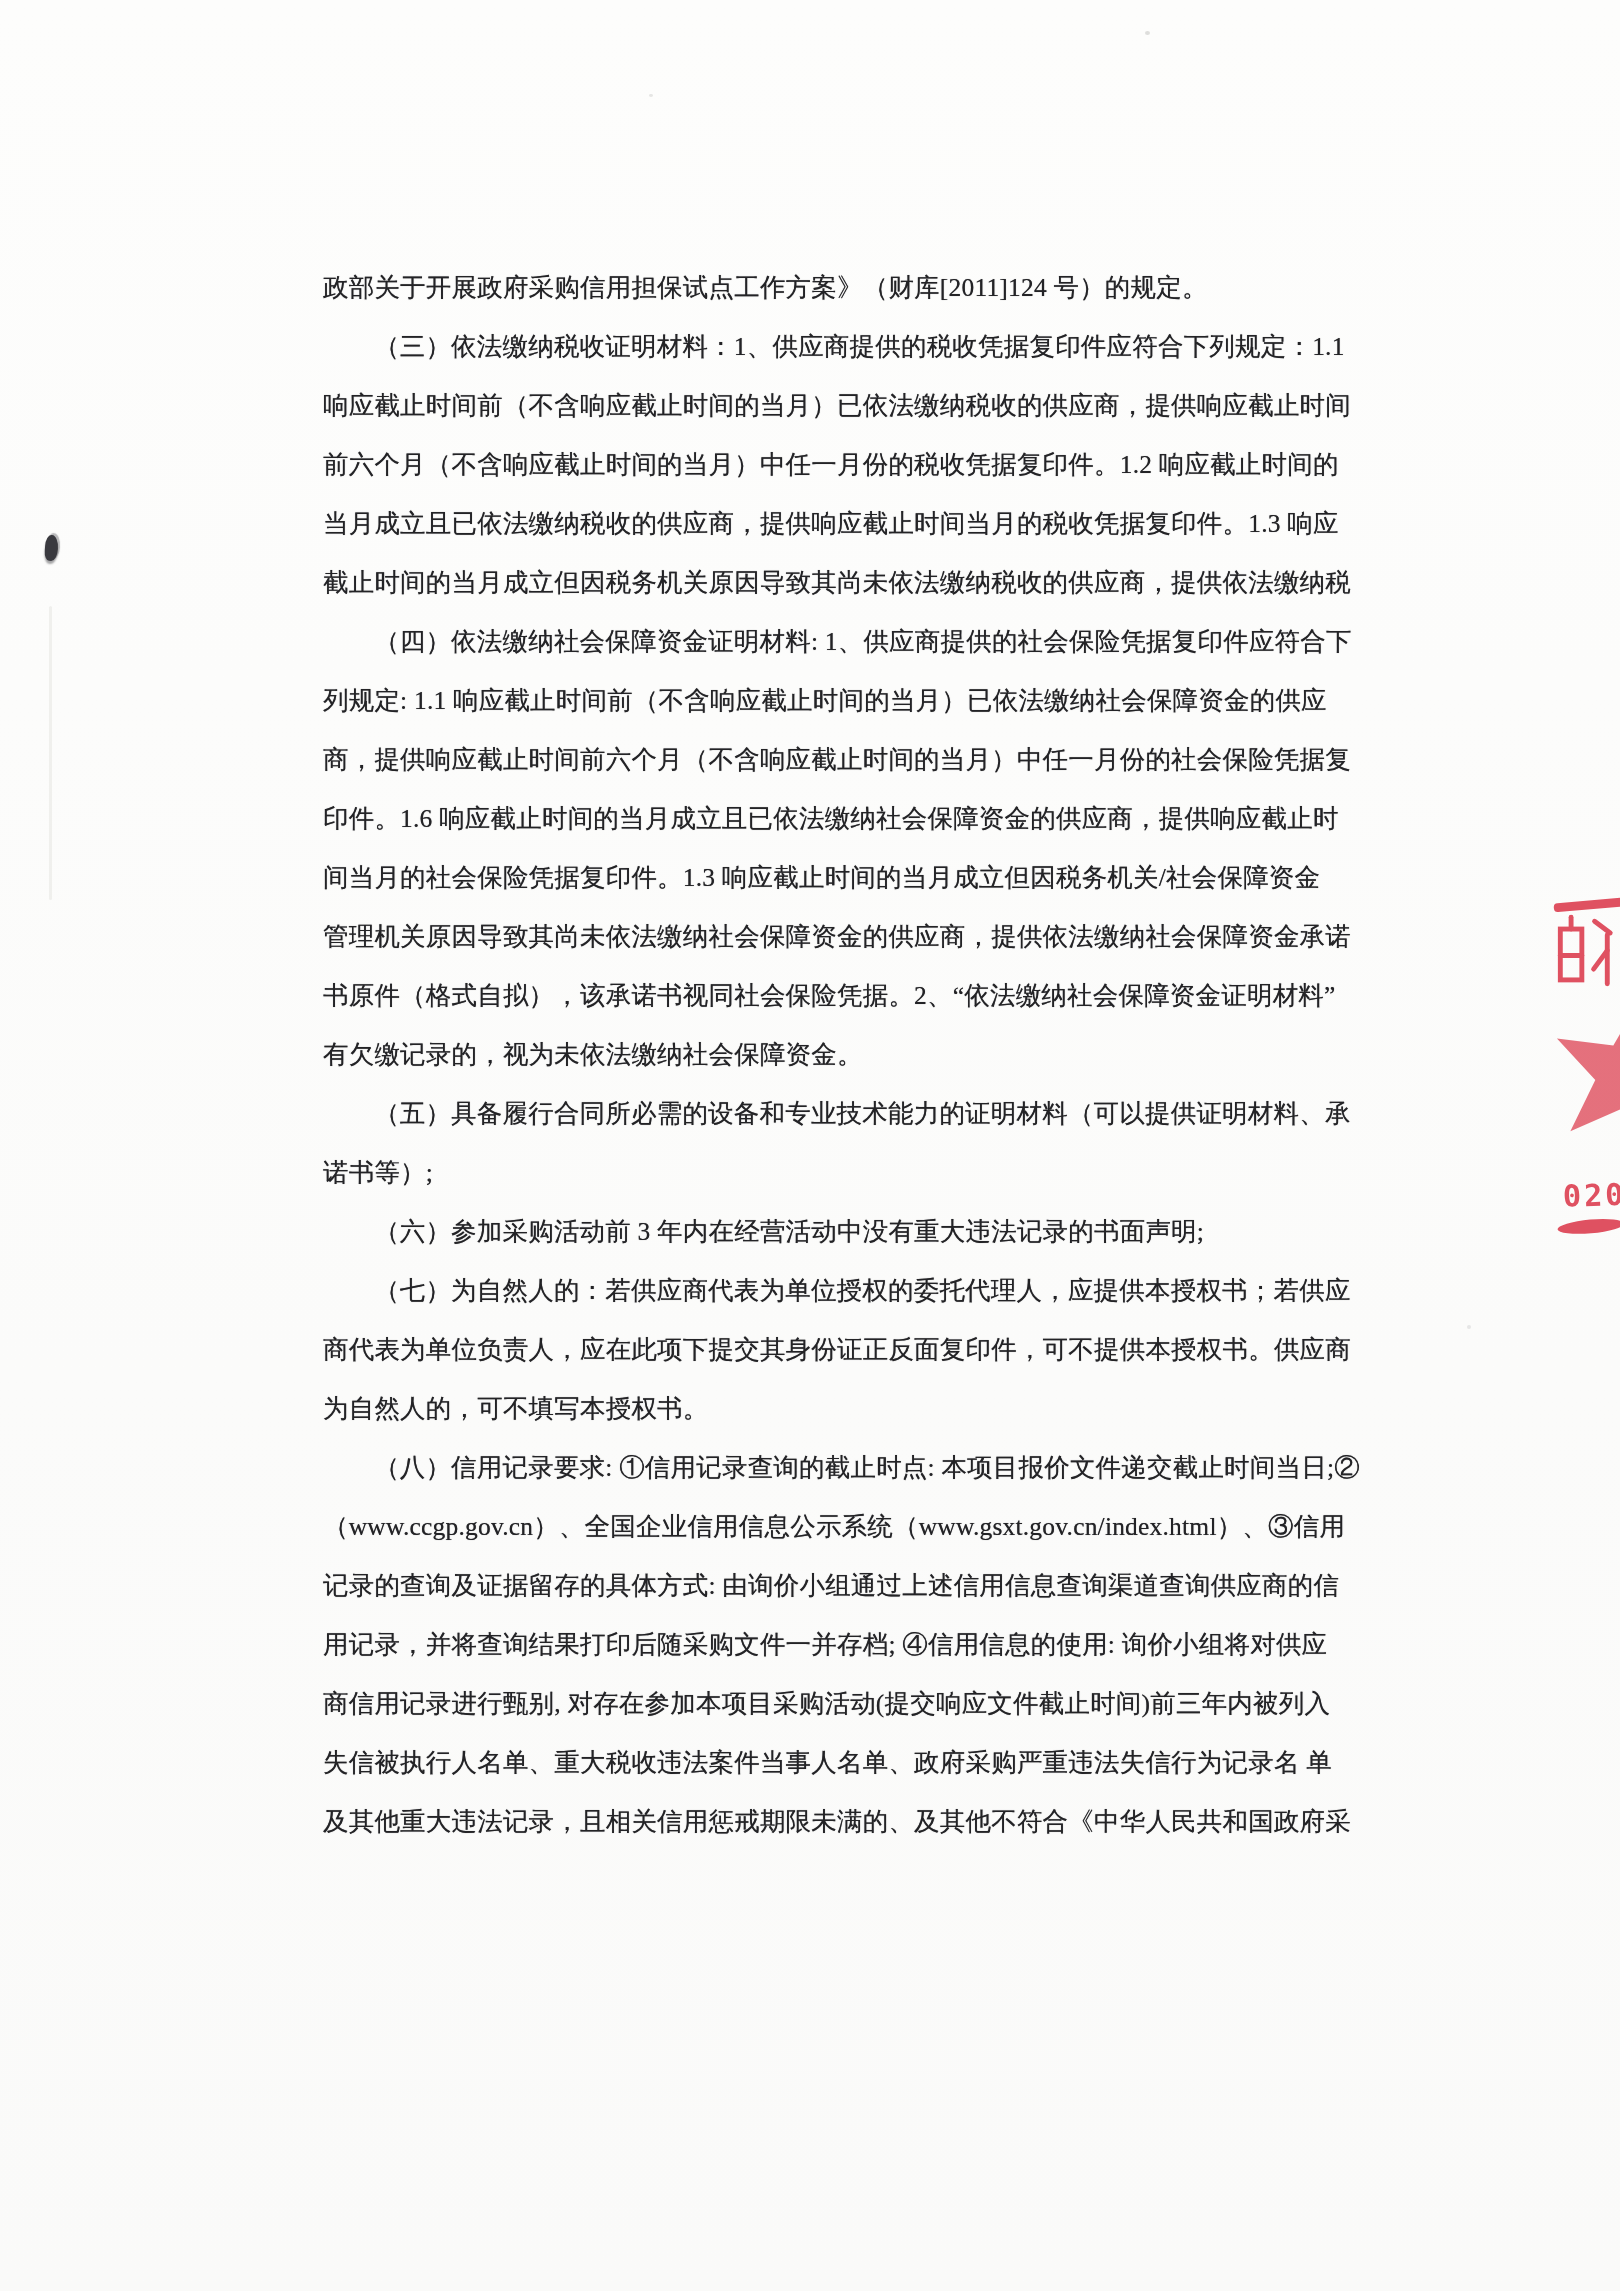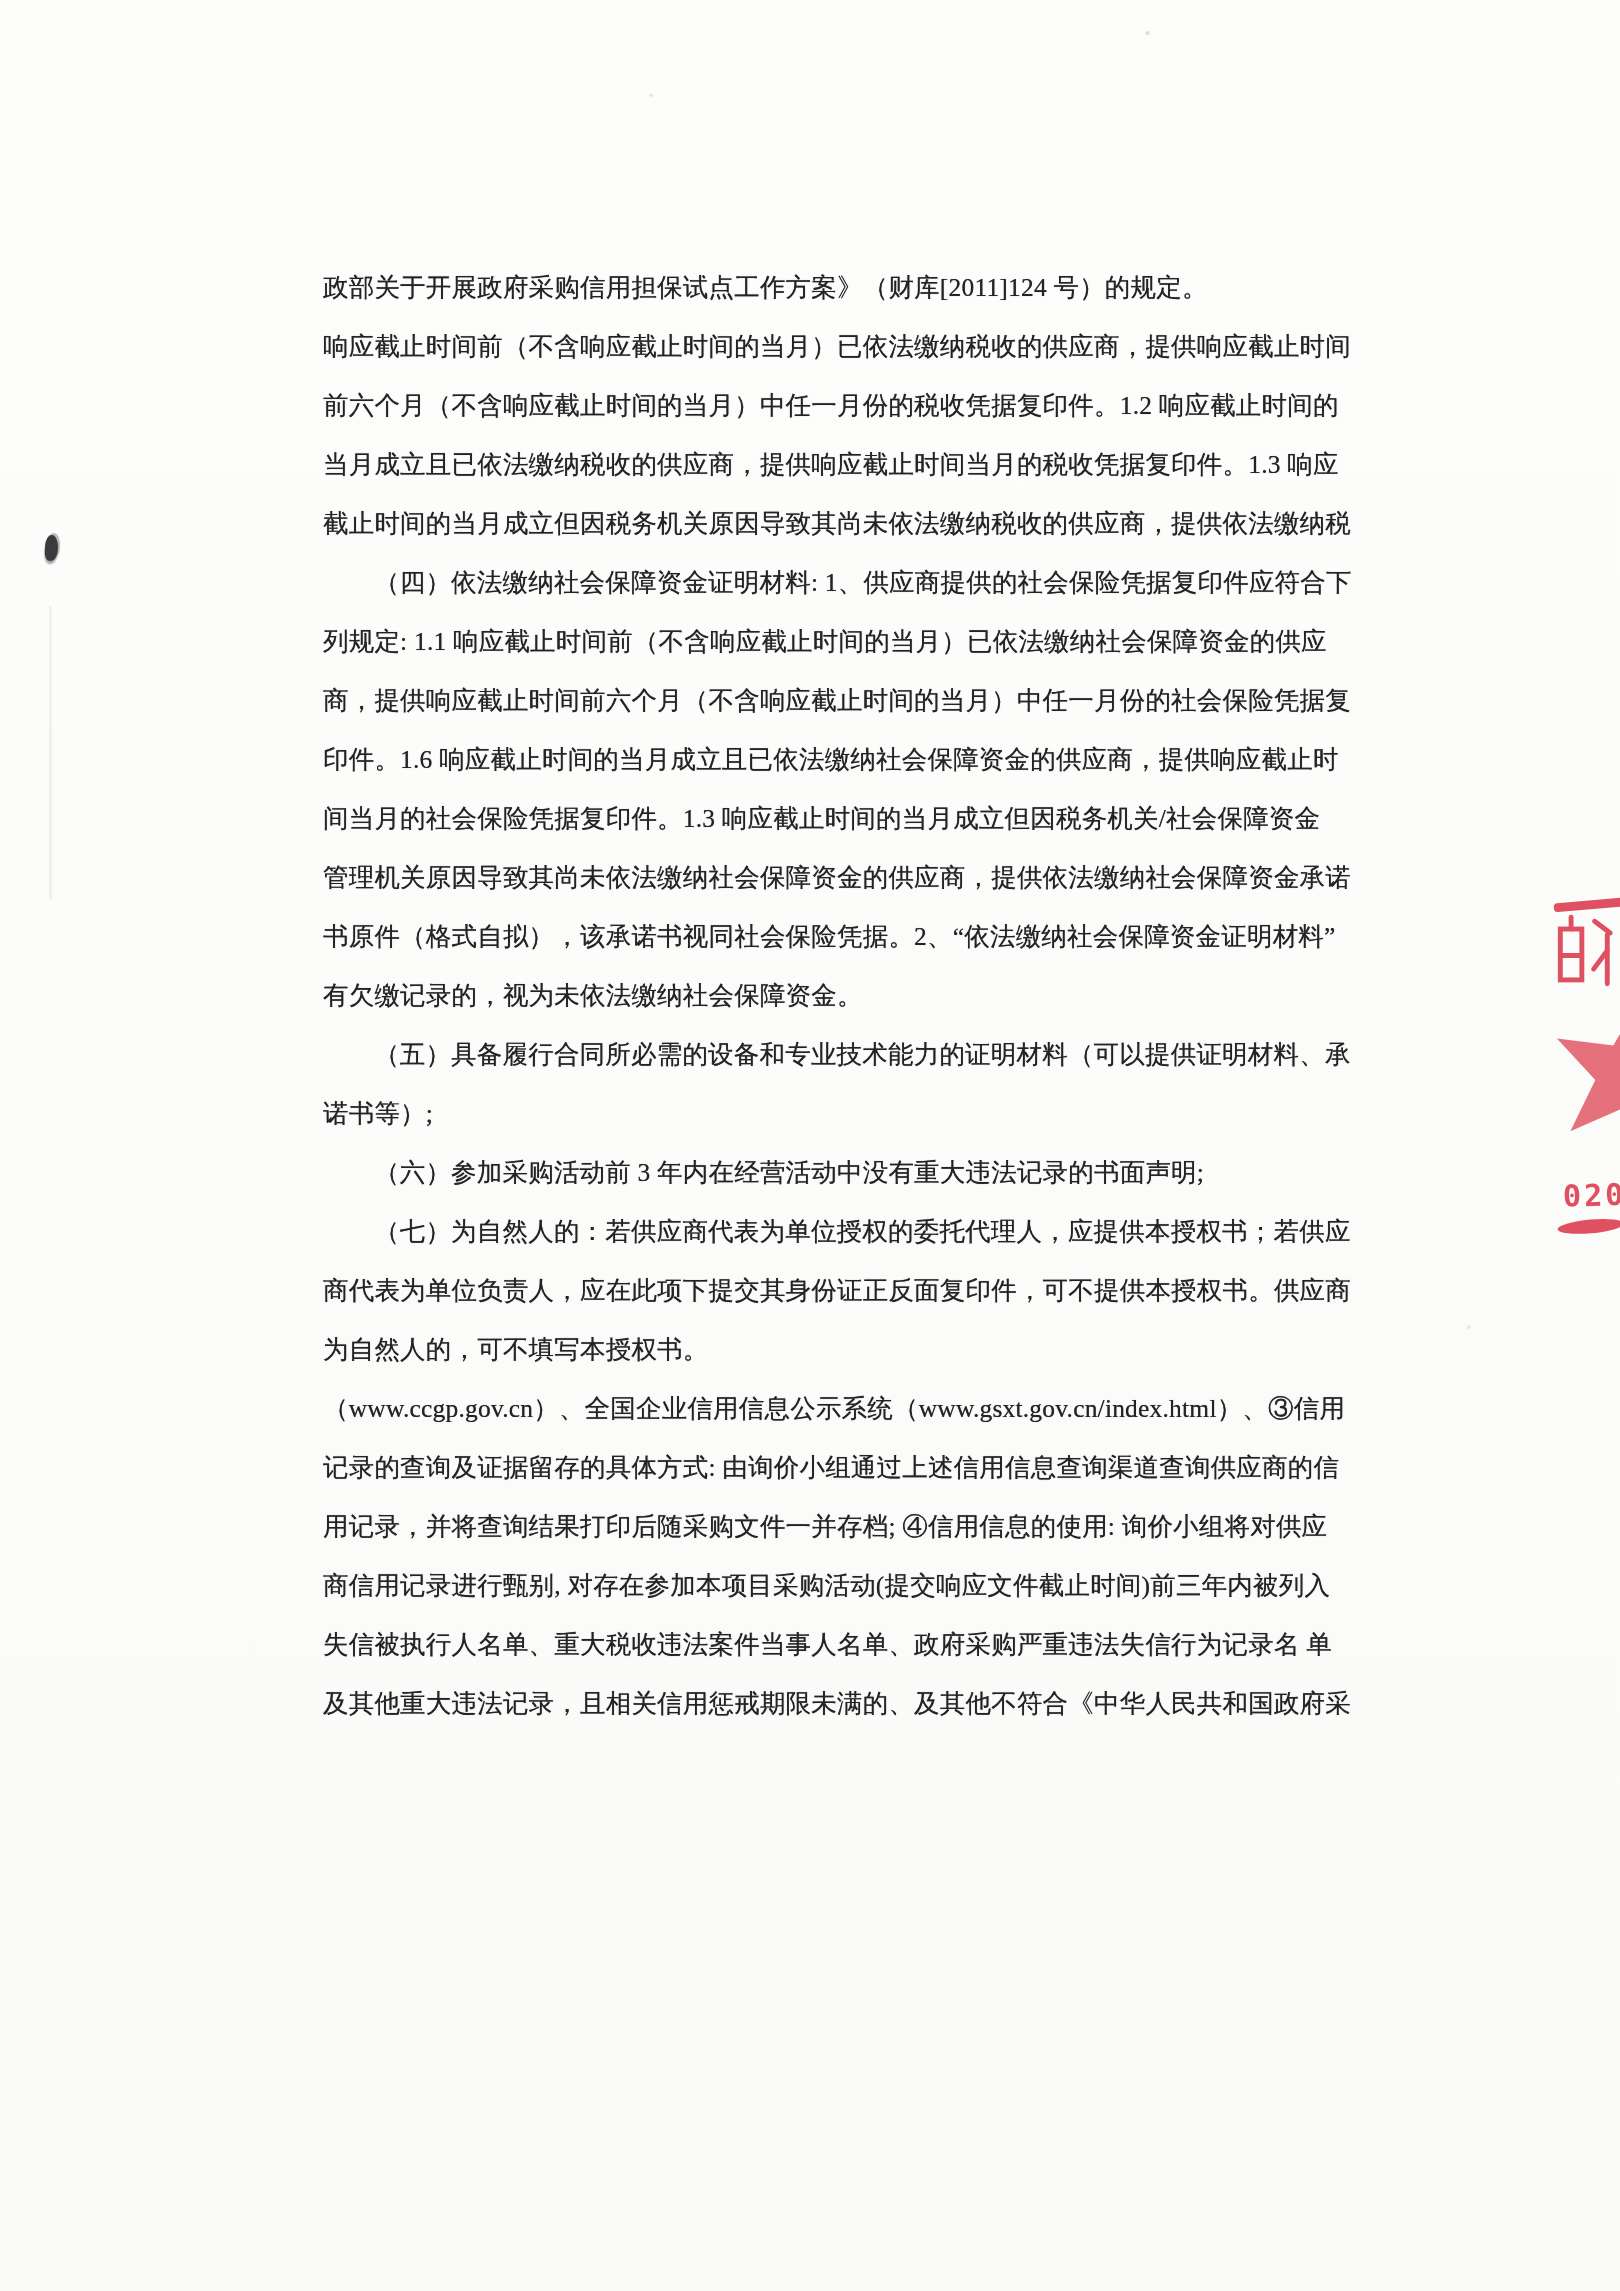--- a/index.html
+++ b/index.html
@@ -39,38 +39,40 @@
   .speck.s3 { left:1467px; top:1325px; width:3.9px; height:3.9px; opacity:0.4; }
 </style>
 </head>
 <body>
 
 <div class="page">
 
   <div class="textblock">
 
   <div class="line">政部关于开展政府采购信用担保试点工作方案》（财库[2011]124 号）的规定。</div>
+      <div class="line indent">（三）依法缴纳税收证明材料：1、供应商提供的税收凭据复印件应符合下列规定：1.1</div>
       <div class="line">响应截止时间前（不含响应截止时间的当月）已依法缴纳税收的供应商，提供响应截止时间</div>
       <div class="line">前六个月（不含响应截止时间的当月）中任一月份的税收凭据复印件。1.2 响应截止时间的</div>
       <div class="line">当月成立且已依法缴纳税收的供应商，提供响应截止时间当月的税收凭据复印件。1.3 响应</div>
       <div class="line">截止时间的当月成立但因税务机关原因导致其尚未依法缴纳税收的供应商，提供依法缴纳税</div>
       <div class="line indent">（四）依法缴纳社会保障资金证明材料: 1、供应商提供的社会保险凭据复印件应符合下</div>
       <div class="line">列规定: 1.1 响应截止时间前（不含响应截止时间的当月）已依法缴纳社会保障资金的供应</div>
       <div class="line">商，提供响应截止时间前六个月（不含响应截止时间的当月）中任一月份的社会保险凭据复</div>
       <div class="line">印件。1.6 响应截止时间的当月成立且已依法缴纳社会保障资金的供应商，提供响应截止时</div>
       <div class="line">间当月的社会保险凭据复印件。1.3 响应截止时间的当月成立但因税务机关/社会保障资金</div>
       <div class="line">管理机关原因导致其尚未依法缴纳社会保障资金的供应商，提供依法缴纳社会保障资金承诺</div>
       <div class="line">书原件（格式自拟），该承诺书视同社会保险凭据。2、“依法缴纳社会保障资金证明材料”</div>
       <div class="line">有欠缴记录的，视为未依法缴纳社会保障资金。</div>
       <div class="line indent">（五）具备履行合同所必需的设备和专业技术能力的证明材料（可以提供证明材料、承</div>
       <div class="line">诺书等）;</div>
       <div class="line indent">（六）参加采购活动前 3 年内在经营活动中没有重大违法记录的书面声明;</div>
       <div class="line indent">（七）为自然人的：若供应商代表为单位授权的委托代理人，应提供本授权书；若供应</div>
       <div class="line">商代表为单位负责人，应在此项下提交其身份证正反面复印件，可不提供本授权书。供应商</div>
       <div class="line">为自然人的，可不填写本授权书。</div>
+      <div class="line indent">（八）信用记录要求: ①信用记录查询的截止时点: 本项目报价文件递交截止时间当日;②</div>
       <div class="line">（www.ccgp.gov.cn）、全国企业信用信息公示系统（www.gsxt.gov.cn/index.html）、③信用</div>
       <div class="line">记录的查询及证据留存的具体方式: 由询价小组通过上述信用信息查询渠道查询供应商的信</div>
       <div class="line">用记录，并将查询结果打印后随采购文件一并存档; ④信用信息的使用: 询价小组将对供应</div>
       <div class="line">商信用记录进行甄别, 对存在参加本项目采购活动(提交响应文件截止时间)前三年内被列入</div>
       <div class="line">失信被执行人名单、重大税收违法案件当事人名单、政府采购严重违法失信行为记录名 单</div>
       <div class="line">及其他重大违法记录，且相关信用惩戒期限未满的、及其他不符合《中华人民共和国政府采</div>
     </div>
 
   <svg class="stamp" width="90" height="372" viewBox="0 0 92 380">
     <g opacity="0.88">

